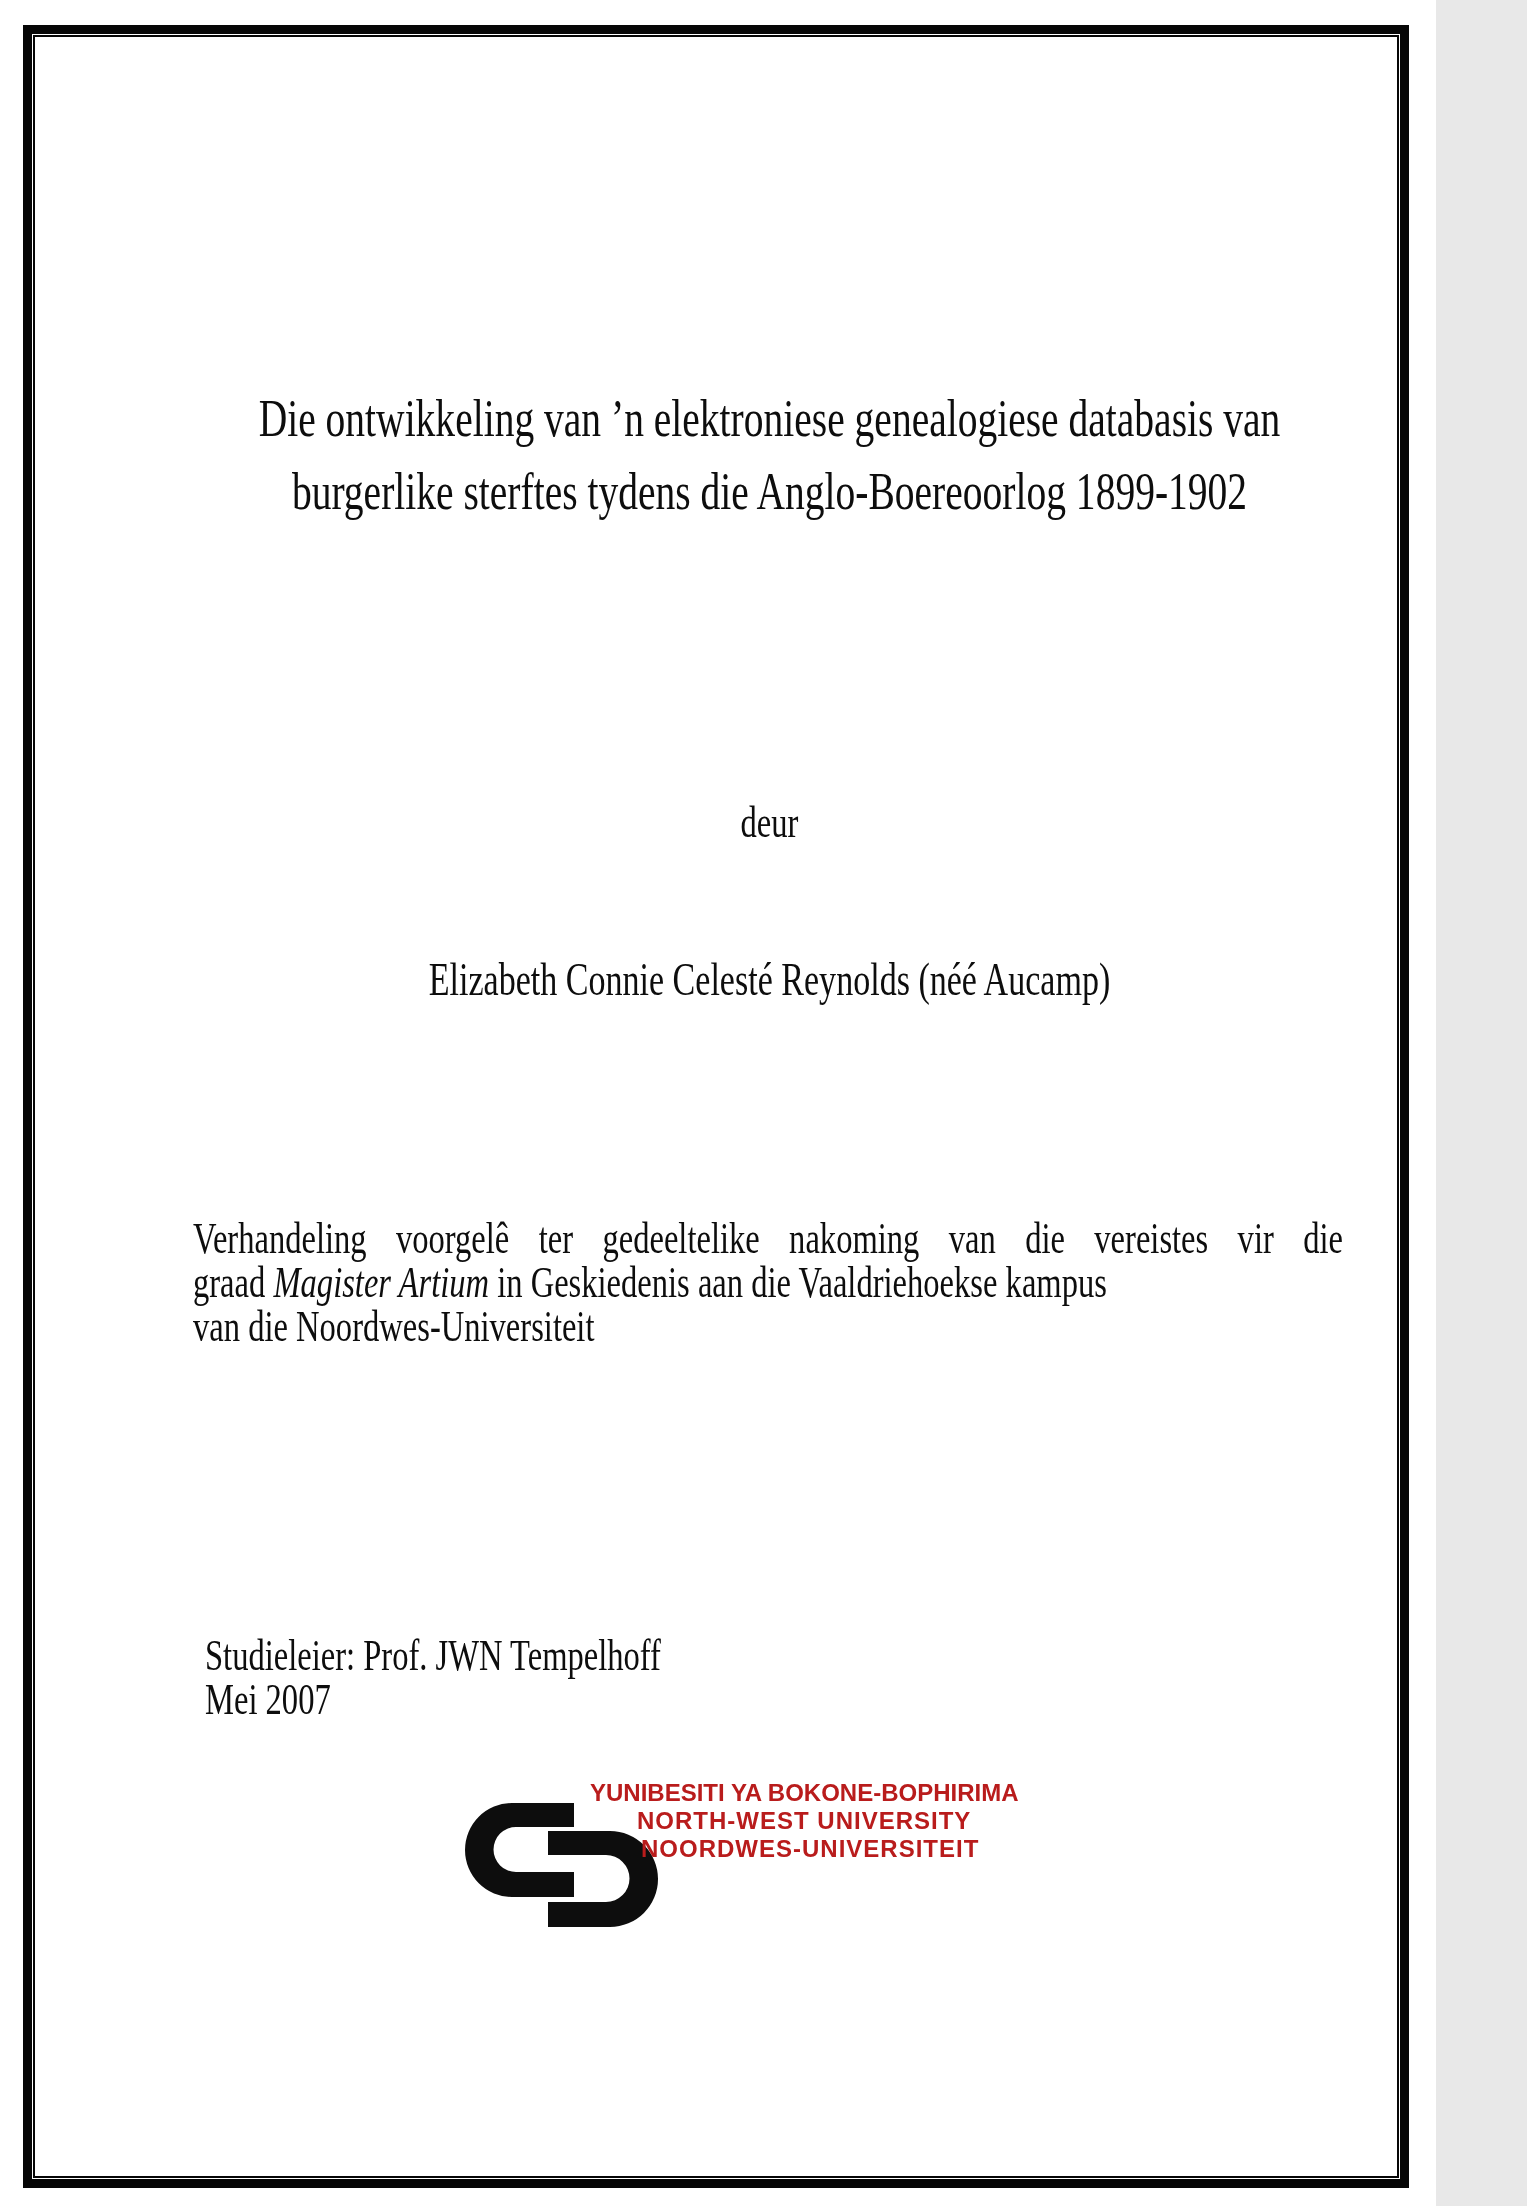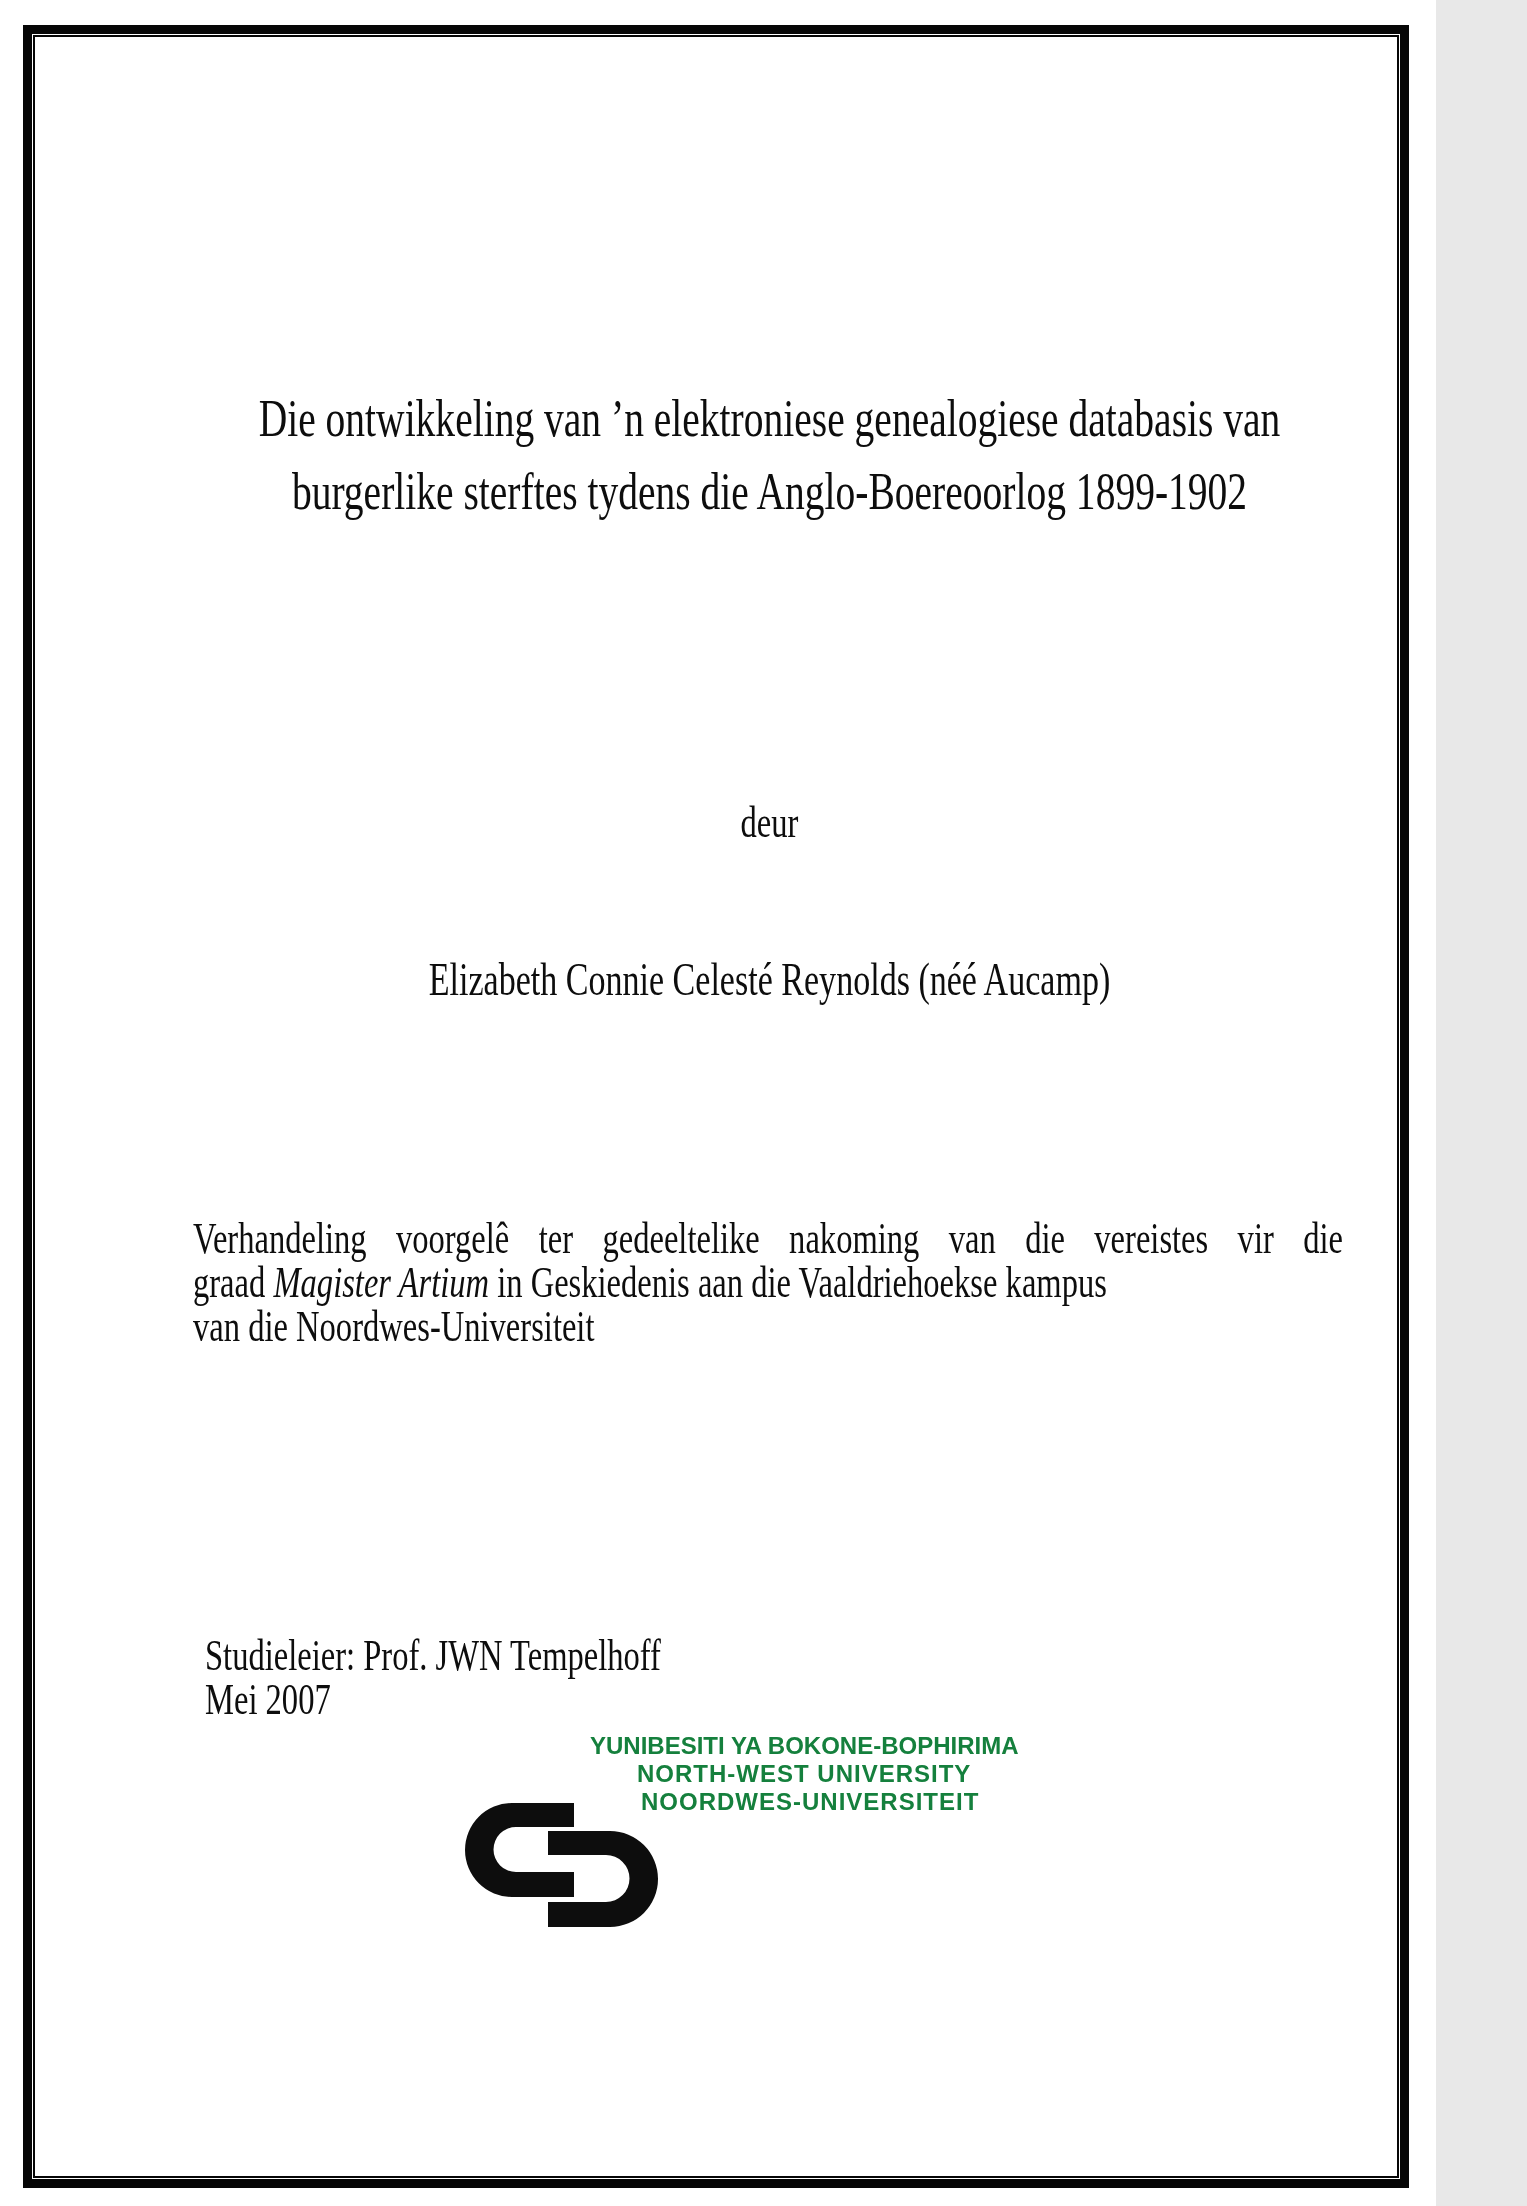--- a/index.html
+++ b/index.html
@@ -82,27 +82,27 @@
     left: 464px;
     top: 1802px;
     width: 196px;
     height: 126px;
   }
   .logo-mark svg { display: block; }
   .logo-mark path { fill: #0d0d0d; }
   .logo-text {
     position: absolute;
     left: 590px;
-    top: 1732px;
+    top: 1779px;
     font-family: "Liberation Sans", sans-serif;
     font-weight: bold;
     font-size: 24px;
     line-height: 28px;
     white-space: nowrap;
-    color: #15803d;
+    color: #b91c1c;
   }
   .logo-text .l2 { margin-left: 47px; letter-spacing: 1px; }
   .logo-text .l3 { margin-left: 51px; letter-spacing: 1px; }
 </style>
 </head>
 <body>
 
 <div class="page">
 
   <div class="frame-outer">

